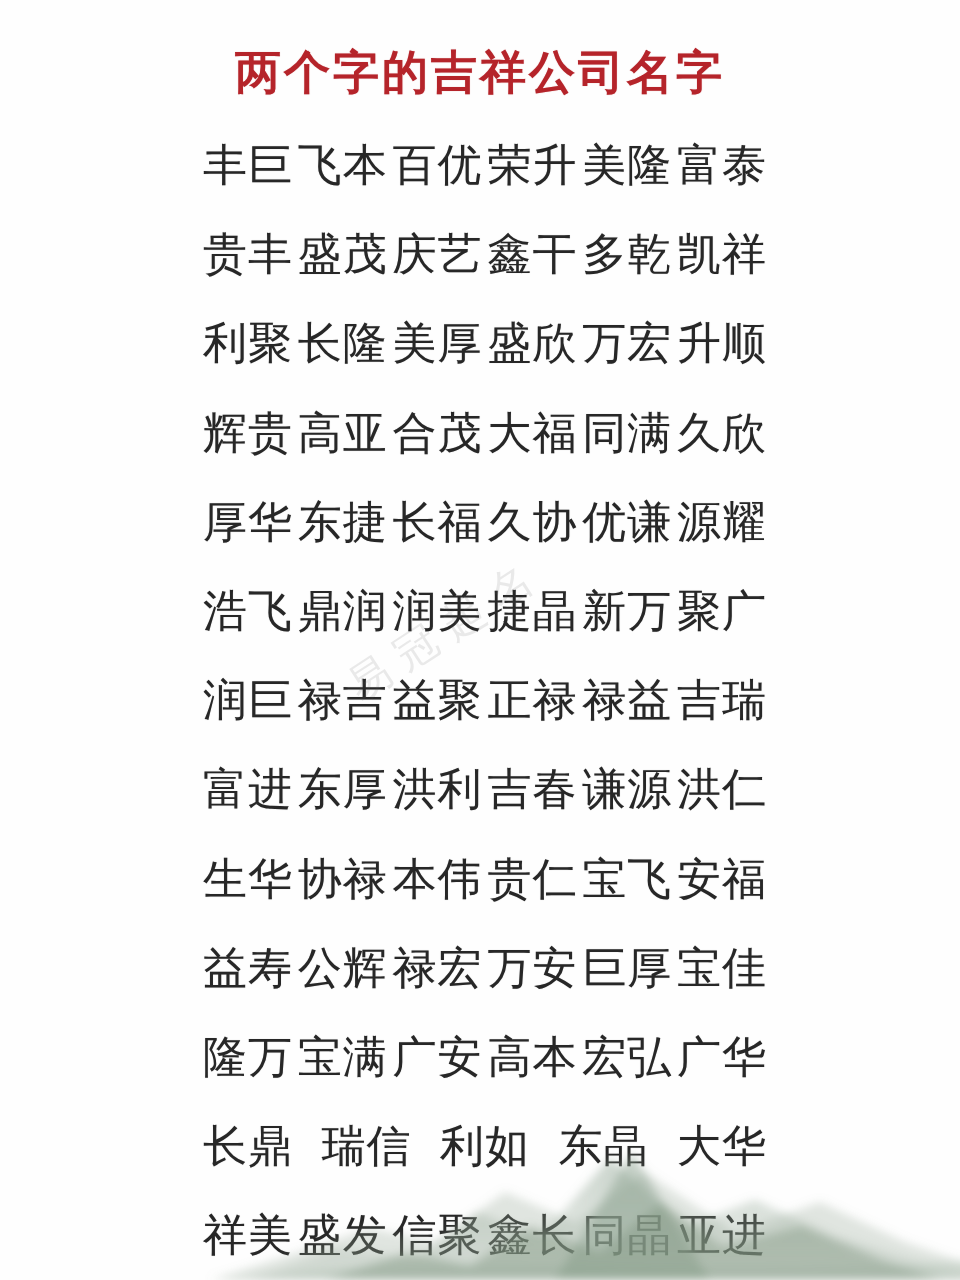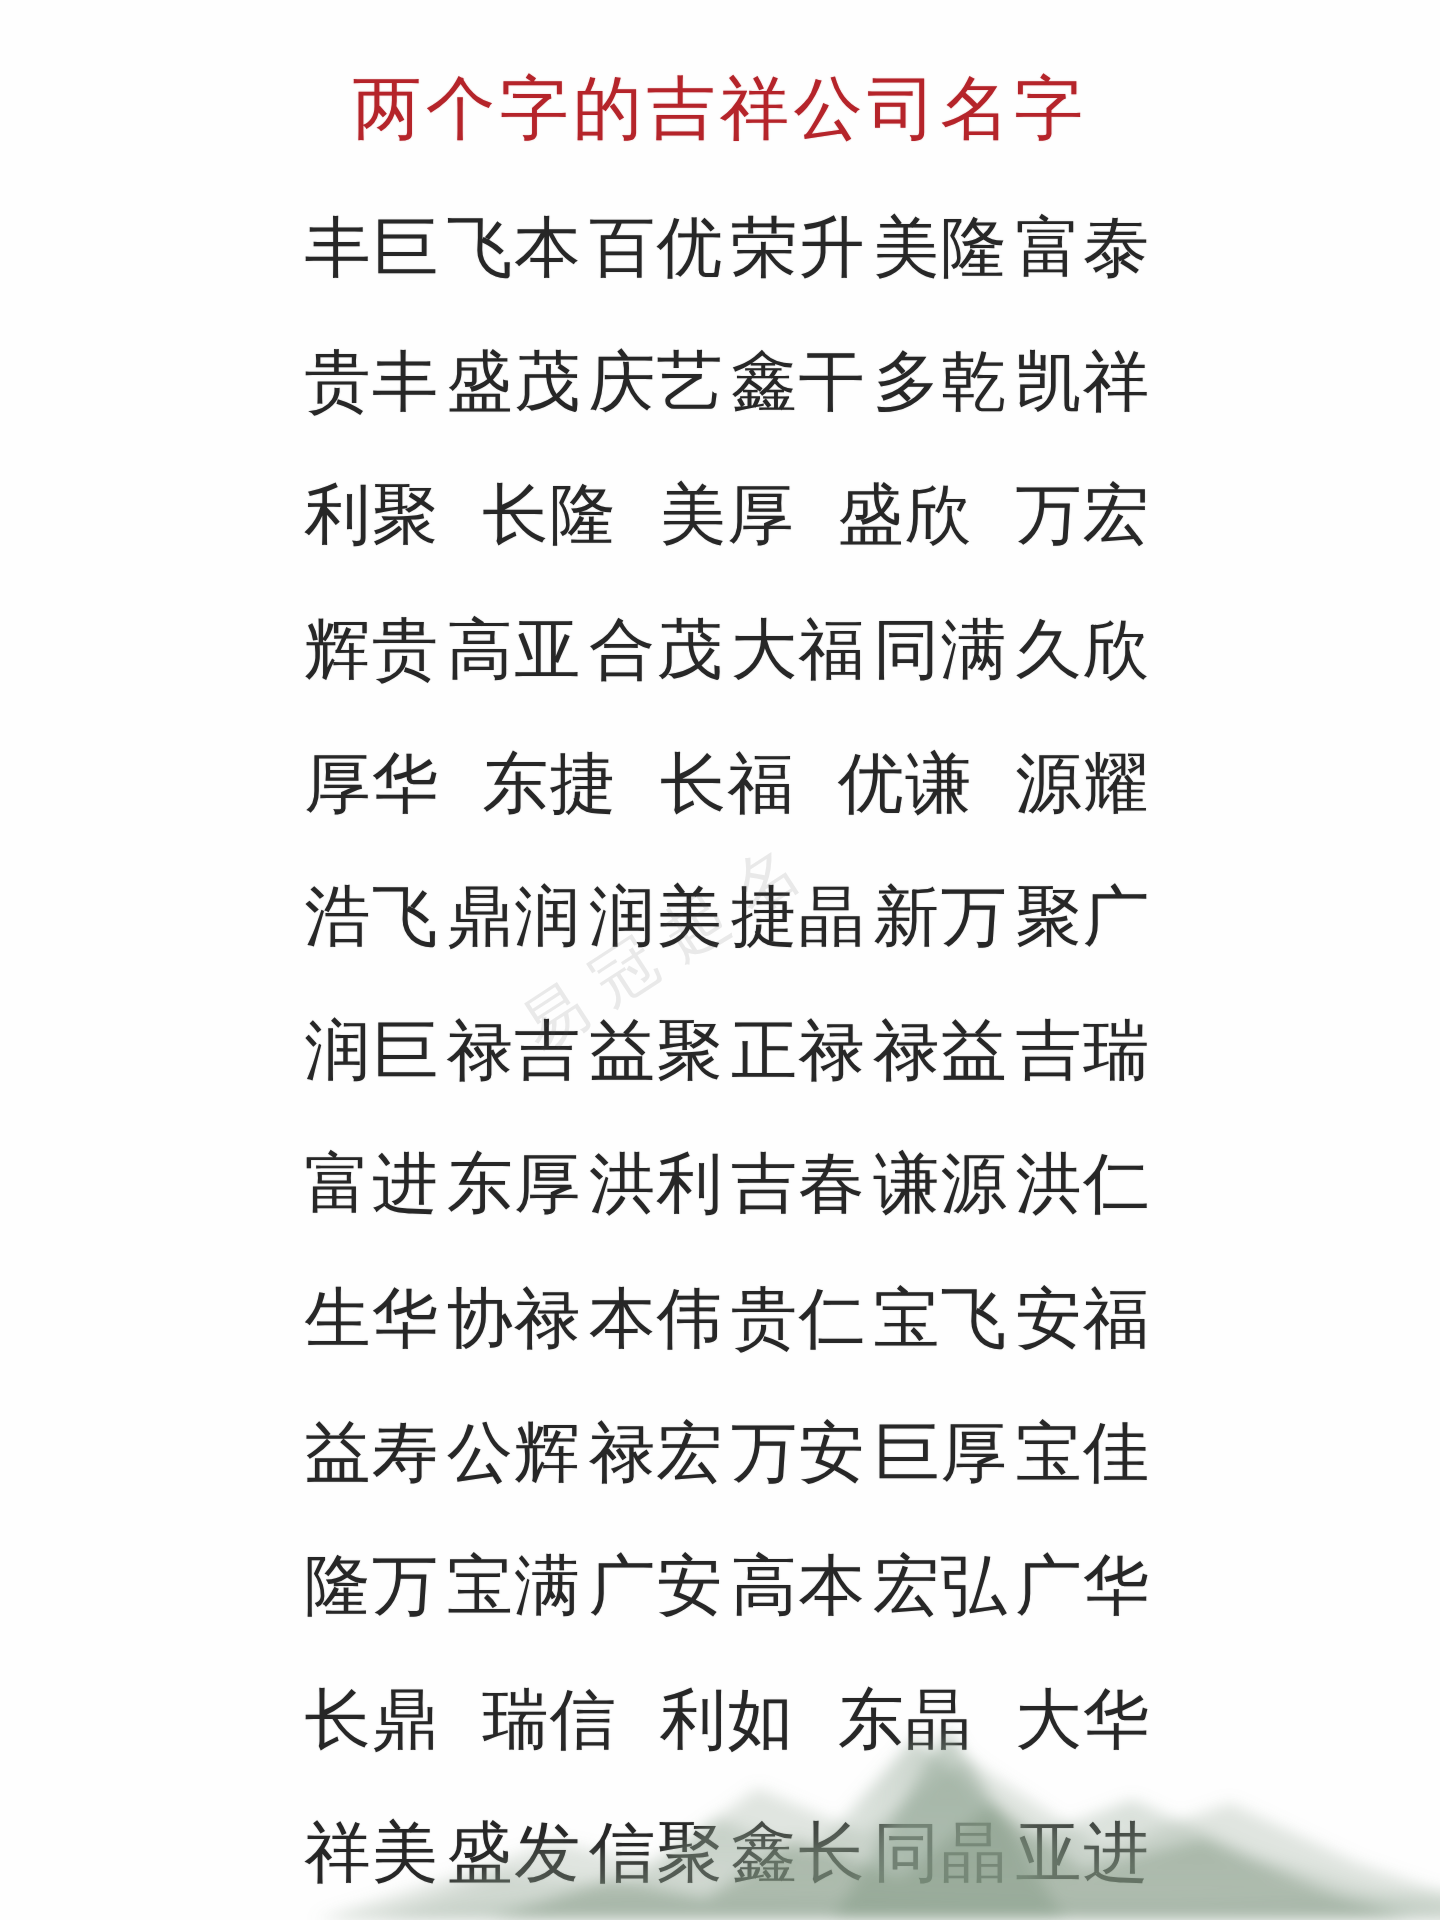--- a/index.html
+++ b/index.html
@@ -20,21 +20,21 @@
     width: 960px; height: 1280px;
     background: var(--bg);
     overflow: hidden;
   }
   .title {
     position: absolute;
     top: 42px; left: 0;
     width: 100%;
     text-align: center;
     font-size: 46px;
-    font-weight: normal;
+    font-weight: bold;
     letter-spacing: 3px;
     color: var(--accent);
     text-shadow: 0 0 1px rgba(181,36,42,.4);
   }
   .names-grid {
     position: absolute;
     top: 121px;
     left: 203px;
     width: 564px;
     display: flex;
@@ -96,33 +96,35 @@
         <span class="company-name">鑫干</span>
         <span class="company-name">多乾</span>
         <span class="company-name">凯祥</span>
       </div>
       <div class="name-row">
         <span class="company-name">利聚</span>
         <span class="company-name">长隆</span>
         <span class="company-name">美厚</span>
         <span class="company-name">盛欣</span>
         <span class="company-name">万宏</span>
+        <span class="company-name">升顺</span>
       </div>
       <div class="name-row">
         <span class="company-name">辉贵</span>
         <span class="company-name">高亚</span>
         <span class="company-name">合茂</span>
         <span class="company-name">大福</span>
         <span class="company-name">同满</span>
         <span class="company-name">久欣</span>
       </div>
       <div class="name-row">
         <span class="company-name">厚华</span>
         <span class="company-name">东捷</span>
         <span class="company-name">长福</span>
+        <span class="company-name">久协</span>
         <span class="company-name">优谦</span>
         <span class="company-name">源耀</span>
       </div>
       <div class="name-row">
         <span class="company-name">浩飞</span>
         <span class="company-name">鼎润</span>
         <span class="company-name">润美</span>
         <span class="company-name">捷晶</span>
         <span class="company-name">新万</span>
         <span class="company-name">聚广</span>

